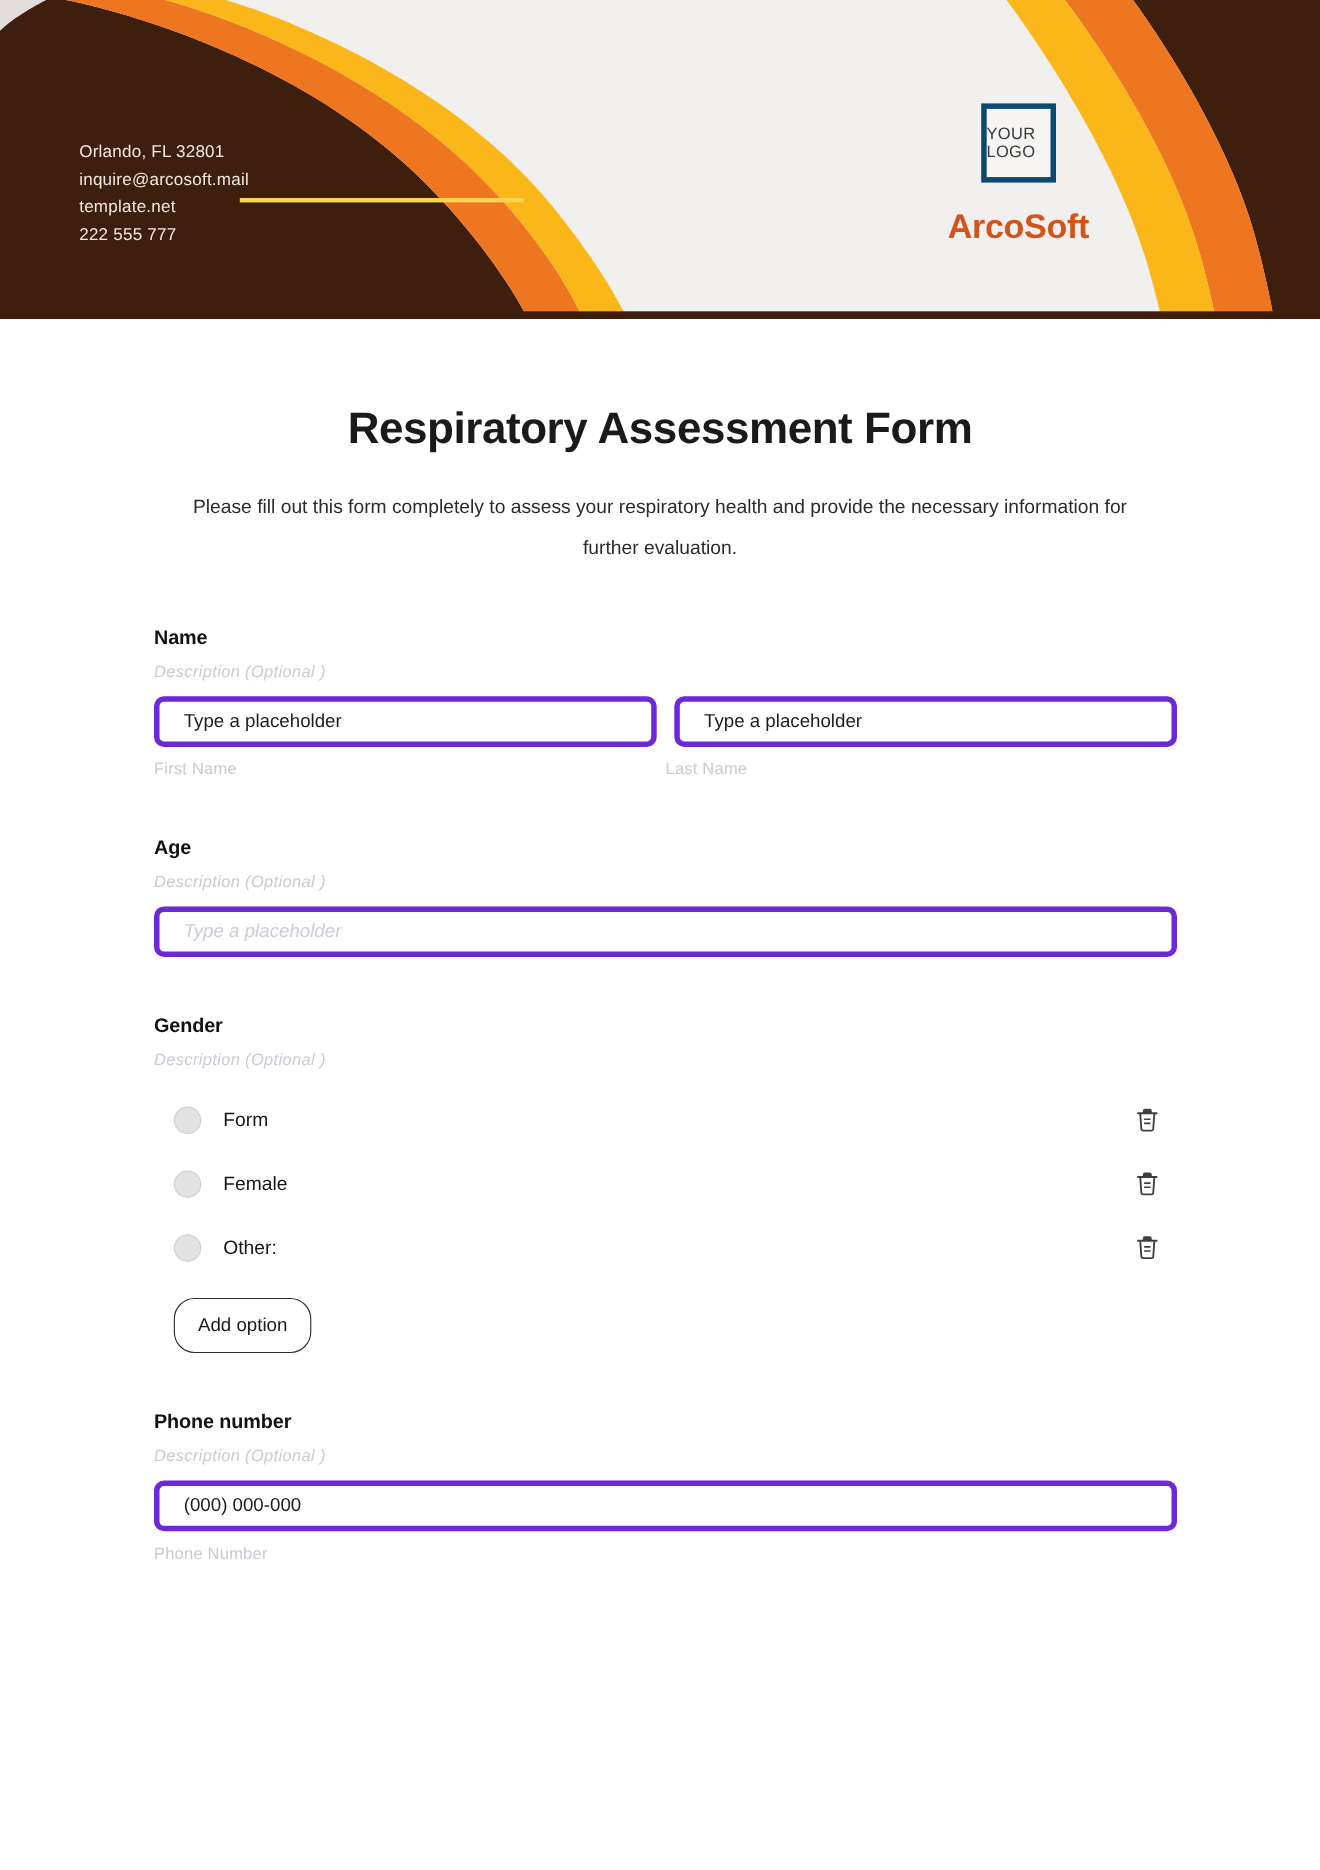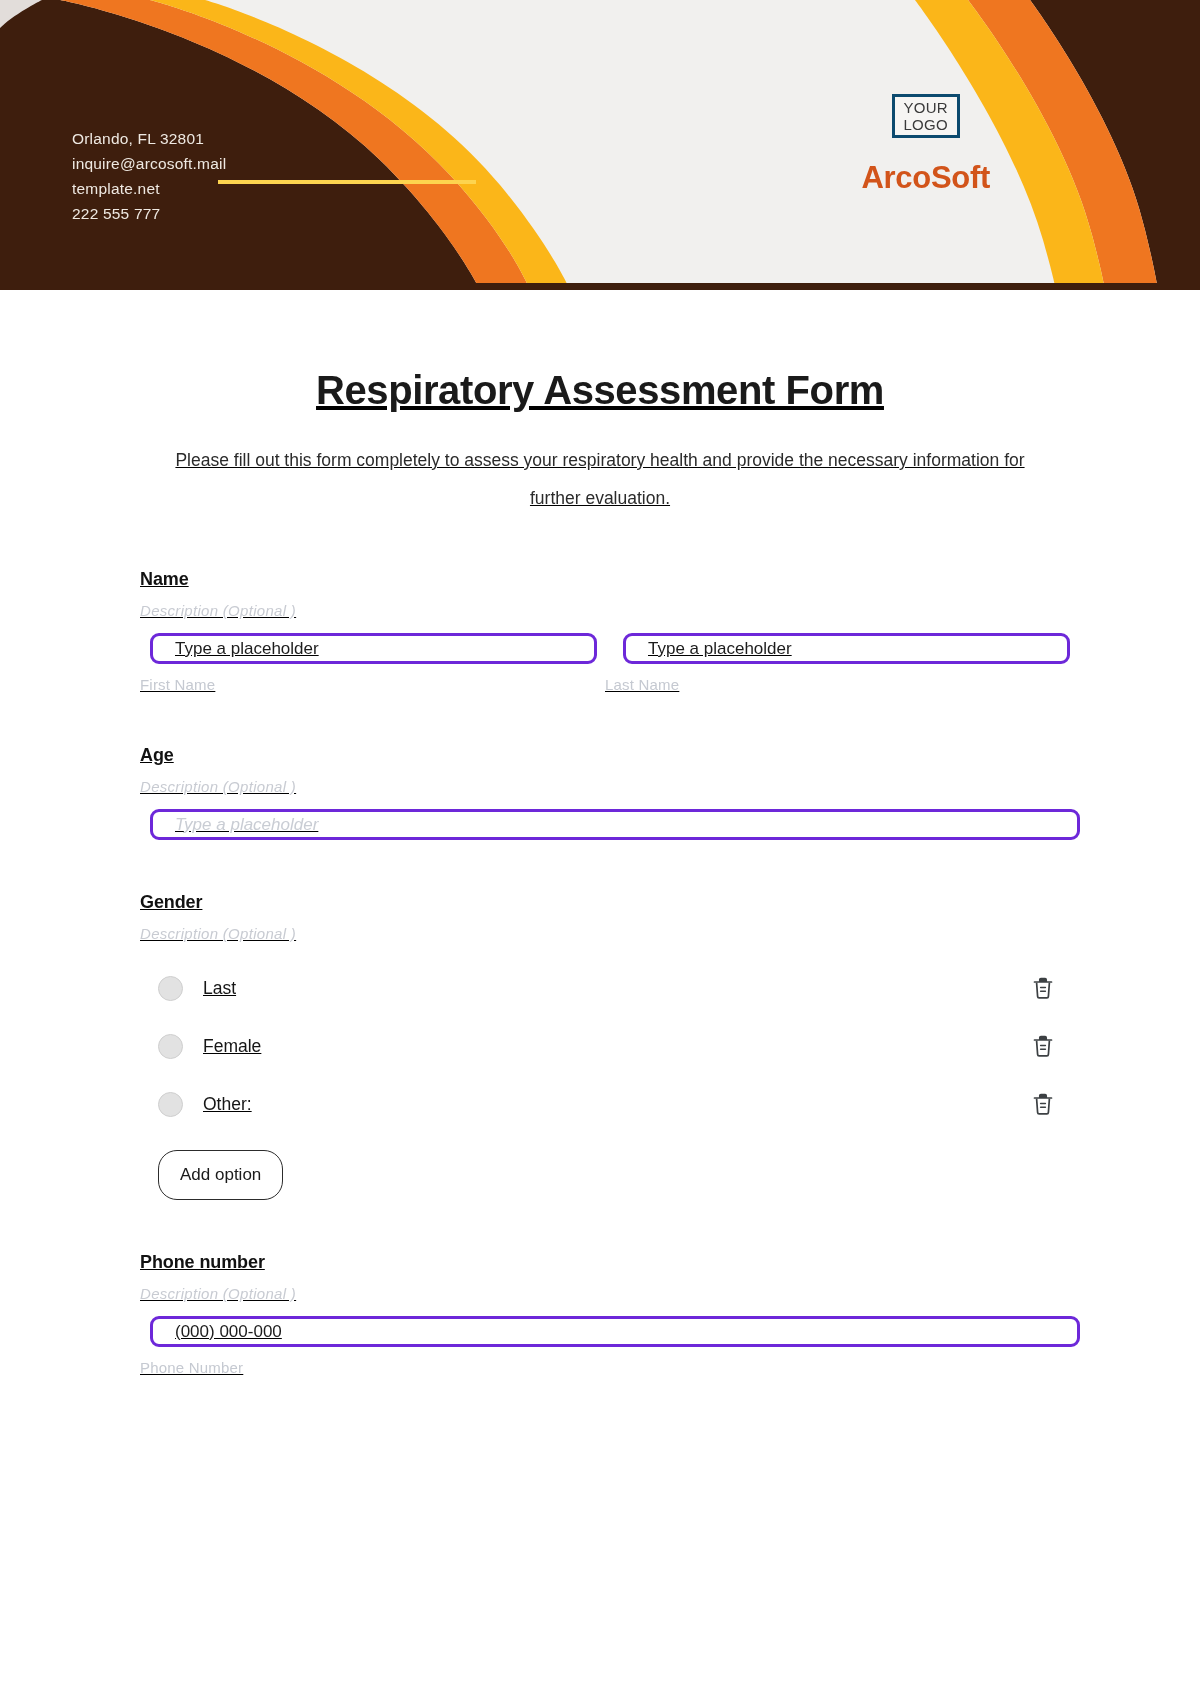--- a/index.html
+++ b/index.html
@@ -54,47 +54,46 @@
     right: 210px;
     top: 94px;
     z-index: 5;
     display: flex;
     flex-direction: column;
     align-items: center;
   }
 
   .logo-box {
     width: 68px;
-    height: 44px;
-    border: 3px solid #0c4a6e;
+    height: 72px;
+    border: 5px solid #0c4a6e;
     background: #f6f5f3;
     display: flex;
     flex-direction: column;
-    align-items: center;
+    align-items: flex-start;
     justify-content: center;
     line-height: 17px;
     font-size: 15px;
     color: #3a3a3a;
     letter-spacing: 0.3px;
   }
 
   .brand-name {
     margin-top: 22px;
     font-size: 31px;
     font-weight: bold;
     color: #d2541a;
     letter-spacing: -0.3px;
   }
 
   
   .body-wrap {
     position: relative;
     width: 1200px;
     padding: 0 0 0 0;
-    text-decoration: underline;
   }
 
   .form-title {
     margin-top: 78px;
     text-align: center;
     font-size: 40px;
     font-weight: bold;
     color: #1a1a1a;
     letter-spacing: -0.4px;
   }
@@ -139,31 +138,30 @@
     letter-spacing: 0.3px;
   }
 
   .input-row {
     display: flex;
     gap: 16px;
     margin-top: 14px;
   }
 
   .input-box {
-    height: 31px;
-    border: 3px solid #6d28d9;
+    height: 46px;
+    border: 5px solid #6d28d9;
     border-radius: 9px;
     background: #ffffff;
     display: flex;
     align-items: center;
     padding: 0 22px;
     font-size: 17px;
     color: #1c1c1c;
     flex: 1;
-    margin-left: 10px;
   }
 
   .input-box.placeholder-style {
     color: #c9cdd4;
     font-style: italic;
   }
 
   .input-box.full { width: 100%; flex: none; }
 
   .sublabel-row {
@@ -309,21 +307,21 @@
       </div>
 
       <div class="field">
         <div class="field-label">Gender</div>
         <div class="field-desc">Description  (Optional )</div>
 
         <div class="option-list">
 
           <div class="option-row">
             <div class="radio-dot"></div>
-            <div class="option-label">Last</div>
+            <div class="option-label">Form</div>
             <div class="trash-btn">
               <svg width="22" height="24" viewBox="0 0 22 24">
                 <path d="M2.5,6 L19.5,6" stroke="#3c4043" stroke-width="1.7" stroke-linecap="round" fill="none"></path>
                 <path d="M7.8,6 L7.8,3.7 C7.8,3.1 8.3,2.7 8.9,2.7 L13.1,2.7 C13.7,2.7 14.2,3.1 14.2,3.7 L14.2,6" stroke="#3c4043" stroke-width="1.7" fill="#3c4043" stroke-linejoin="round"></path>
                 <path d="M4.6,6.6 L5.6,20.4 C5.65,21.2 6.3,21.8 7.1,21.8 L14.9,21.8 C15.7,21.8 16.35,21.2 16.4,20.4 L17.4,6.6" stroke="#3c4043" stroke-width="1.7" fill="none" stroke-linejoin="round"></path>
                 <path d="M8.6,11.5 L13.4,11.5 M8.6,15.3 L13.4,15.3" stroke="#3c4043" stroke-width="1.5" stroke-linecap="round"></path>
               </svg>
             </div>
           </div>
 

